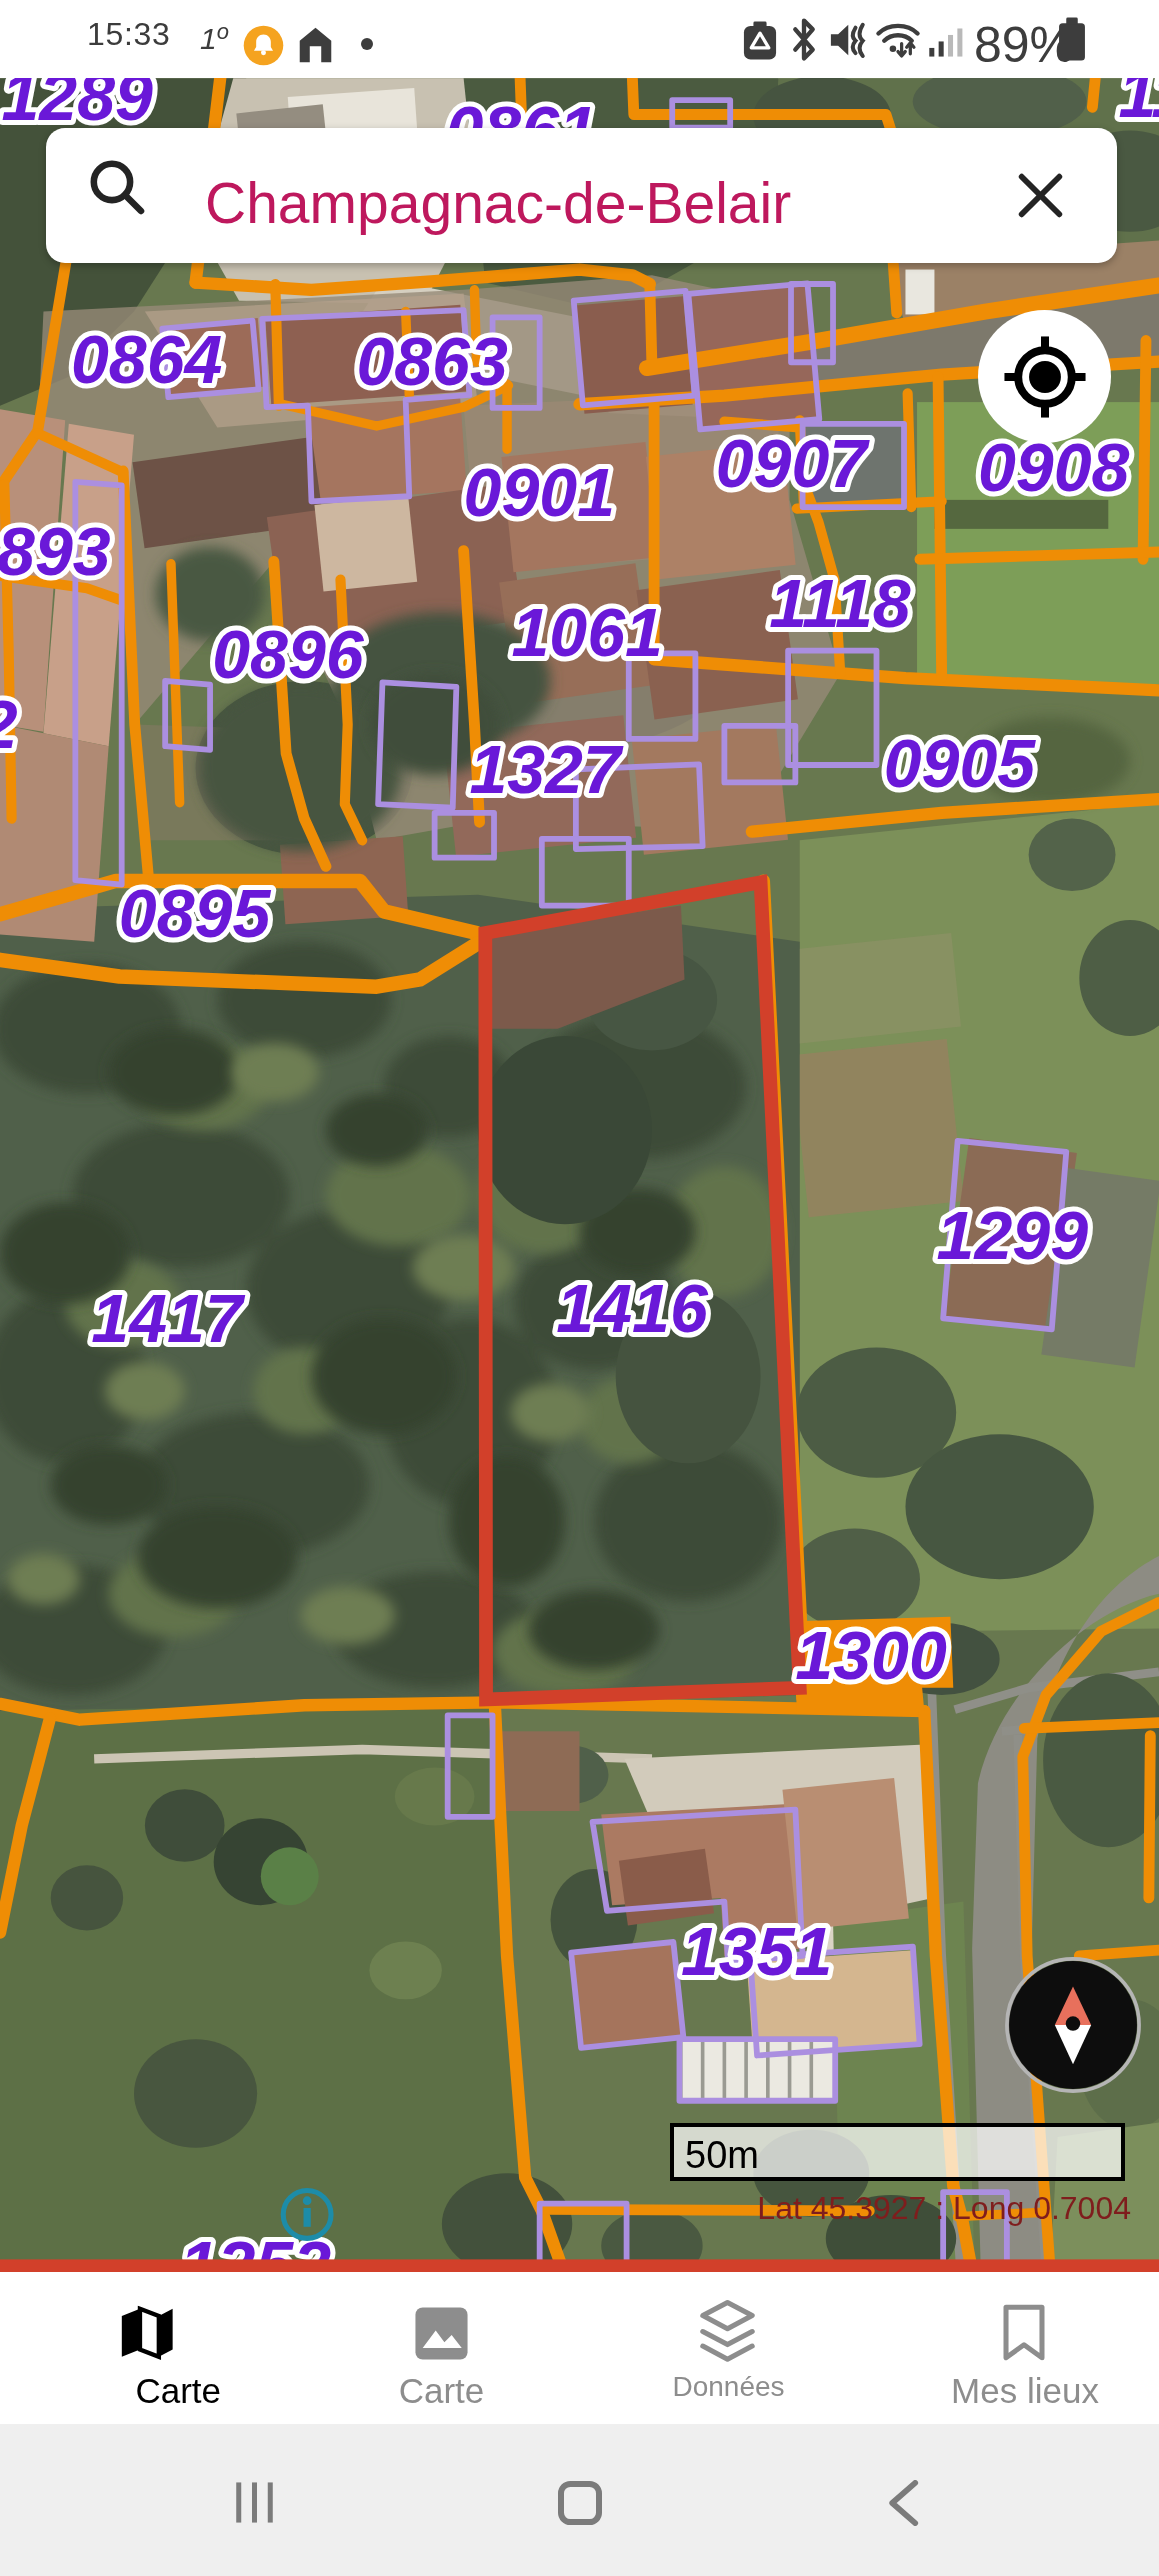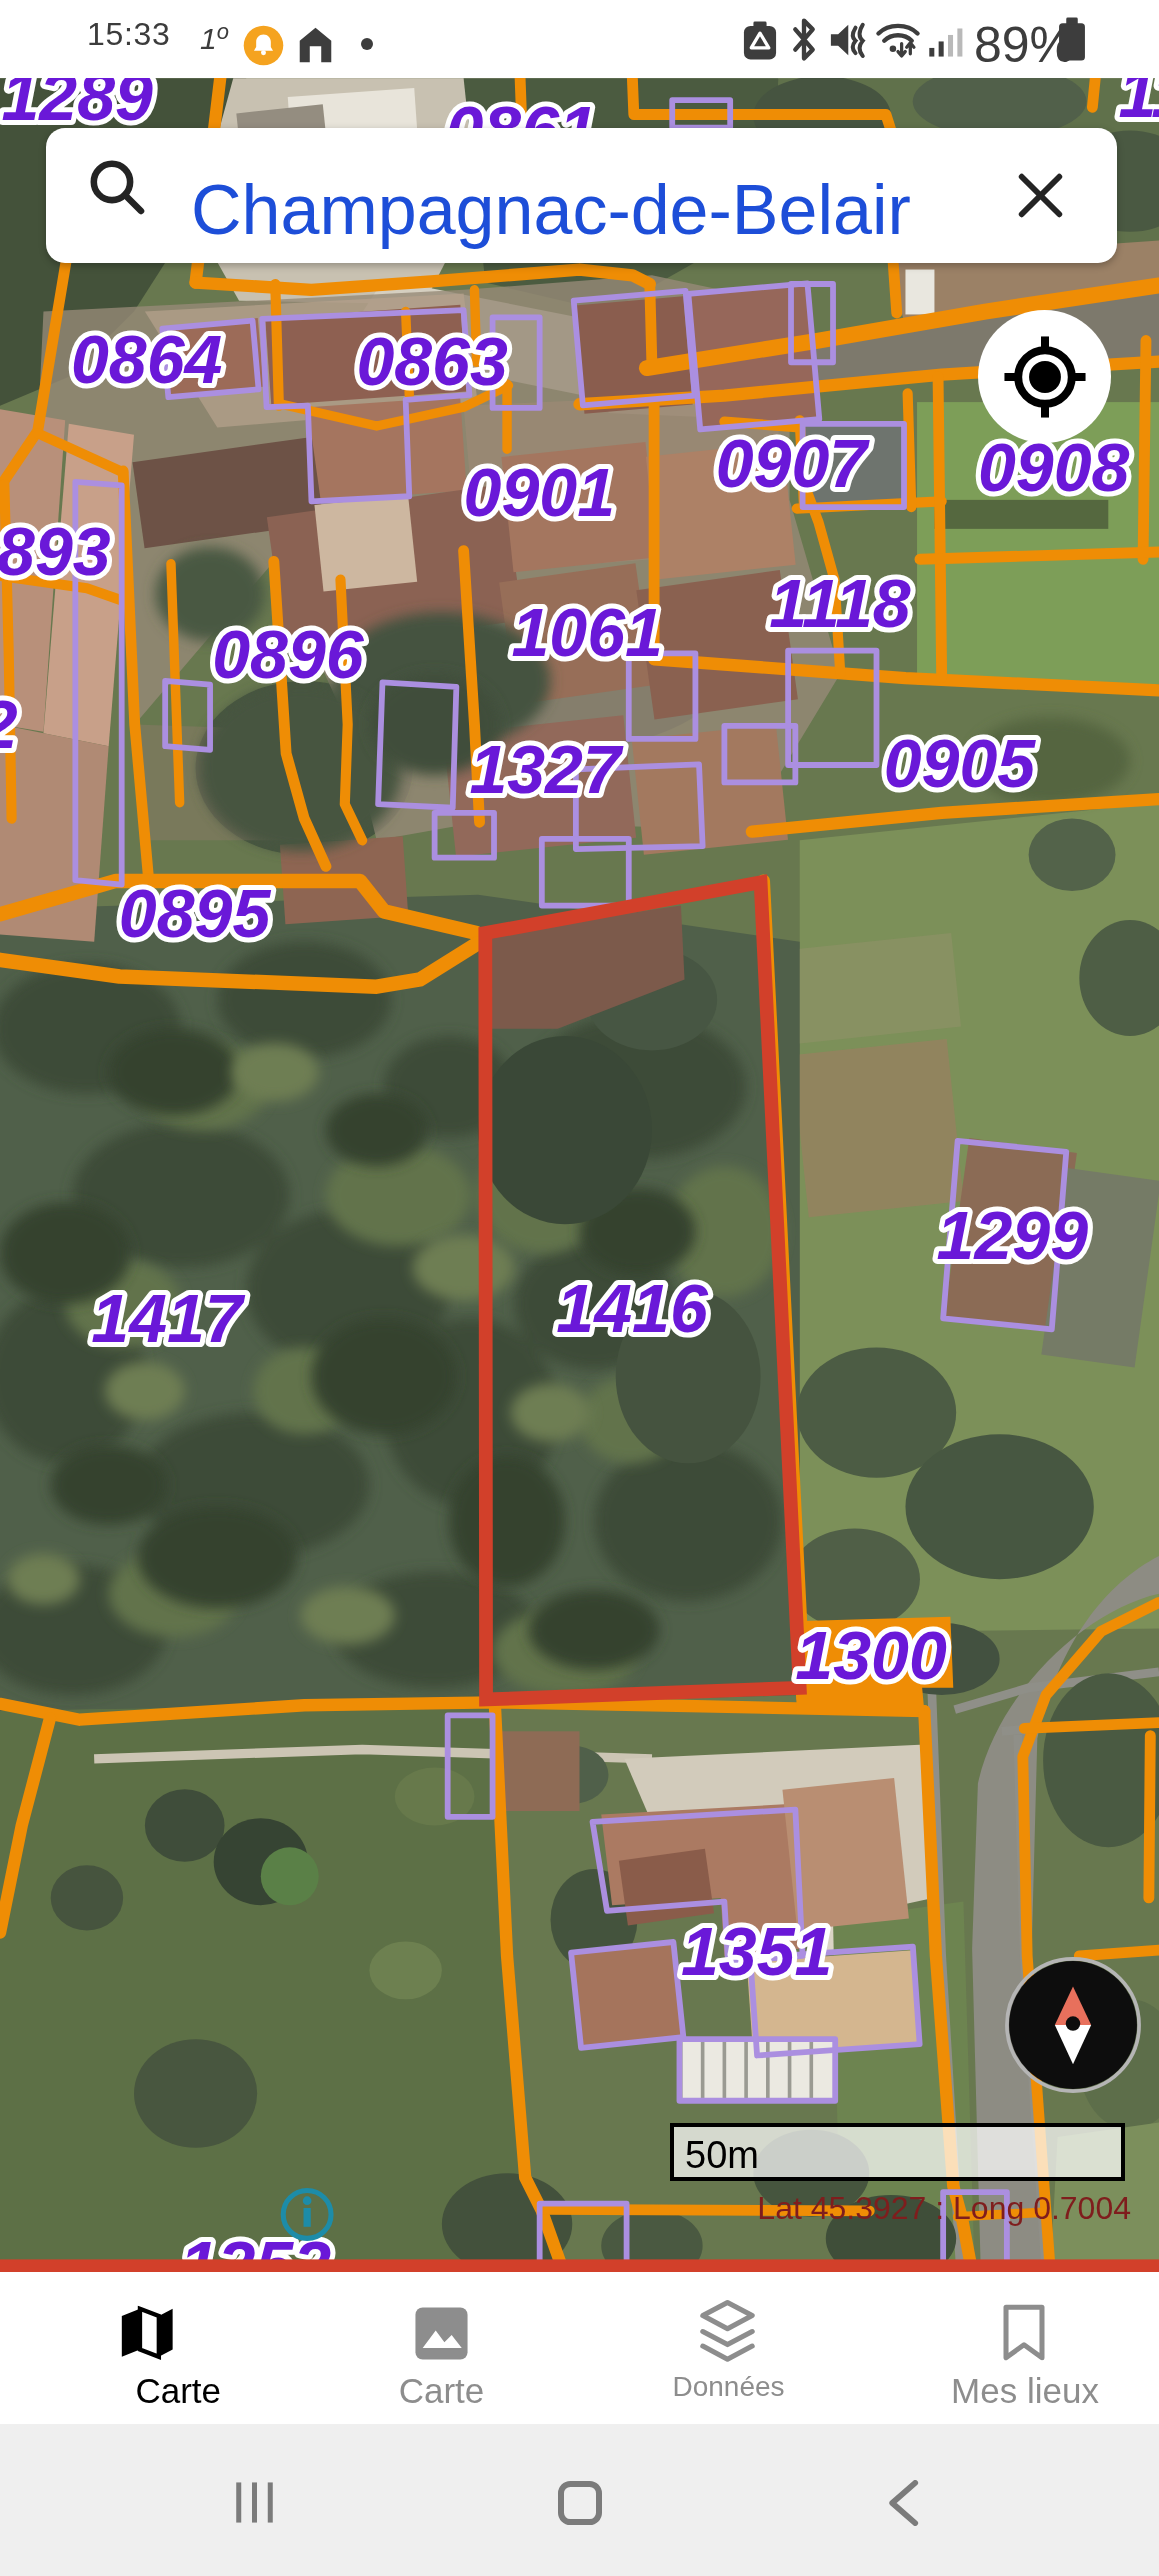--- a/index.html
+++ b/index.html
@@ -403,21 +403,21 @@
 </g>
 </svg>
 
 <div class="abs" style="left:46px;top:128px;width:1071px;height:135px;background:#ffffff;border-radius:19px;box-shadow:0 2.2px 7.2px rgba(0,0,0,0.25);"></div>
 
 <svg class="abs" style="left:88px;top:158px;" width="61" height="61" viewBox="0 0 84 84">
   <circle cx="33" cy="33" r="25" fill="none" stroke="#242424" stroke-width="9"></circle>
   <line x1="51" y1="51" x2="73" y2="73" stroke="#242424" stroke-width="9" stroke-linecap="round"></line>
 </svg>
 
-<div class="abs" style="left:191px;top:170px;font-size:70px;color:#1d4ed8;">Champagnac-de-Belair</div>
+<div class="abs" style="left:205px;top:170px;font-size:57px;color:#be185d;">Champagnac-de-Belair</div>
 
 <svg class="abs" style="left:1013px;top:168px;" width="55" height="55" viewBox="0 0 76 76">
   <line x1="12" y1="12" x2="64" y2="64" stroke="#242424" stroke-width="8" stroke-linecap="round"></line>
   <line x1="64" y1="12" x2="12" y2="64" stroke="#242424" stroke-width="8" stroke-linecap="round"></line>
 </svg>
 
 <div class="abs" style="left:978px;top:310px;width:133px;height:133px;border-radius:50%;background:#ffffff;"></div>
 
 <svg class="abs" style="left:1003px;top:335px;" width="84" height="84" viewBox="0 0 116 116">
   <circle cx="58" cy="58" r="37" fill="none" stroke="#000" stroke-width="11"></circle>

